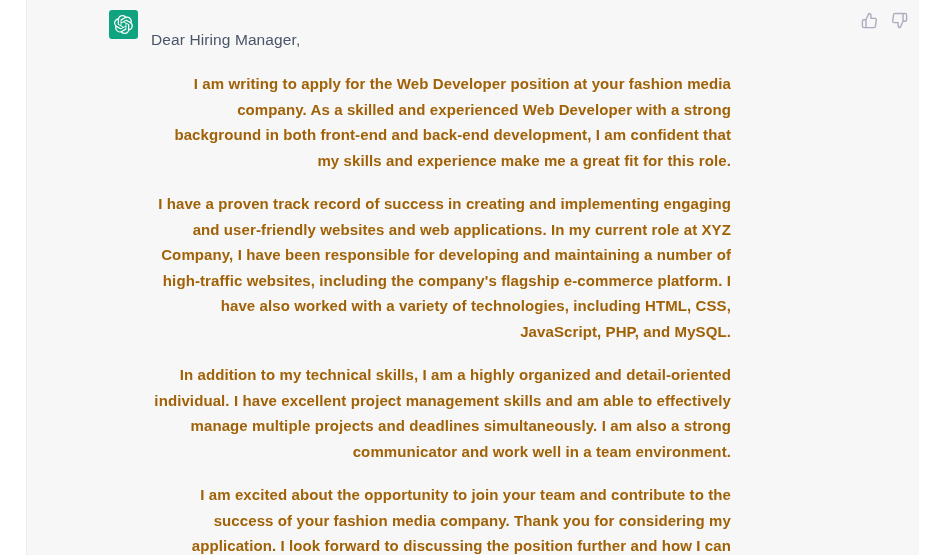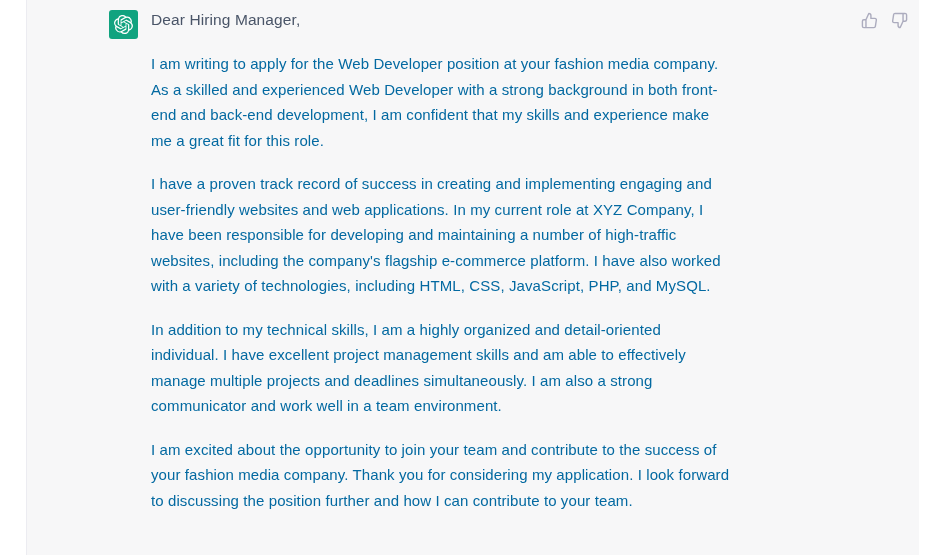--- a/index.html
+++ b/index.html
@@ -66,36 +66,38 @@
     align-items: center;
     justify-content: center;
     flex: none;
   }
   .avatar svg { display: block; }
   .content-col {
     flex: 1;
     padding-right: 20px;
     box-sizing: border-box;
     max-width: 600px;
+    margin-top: 20px;
   }
   .salutation {
     color: #4a5568;
     font-size: 15.5px;
     line-height: 1.5;
     margin: 0 0 20px 0;
     font-weight: 400;
     letter-spacing: 0.1px;
   }
   .para {
-    color: #0369a1;
+    color: #a16207;
     font-size: 15px;
     line-height: 25.5px;
     margin: 0 0 18px 0;
-    font-weight: normal;
+    font-weight: bold;
     letter-spacing: 0.1px;
+    text-align: right;
   }
   .para:last-child { margin-bottom: 0; }
   .actions {
     position: absolute;
     top: 12px;
     right: 27px;
     display: flex;
     gap: 13px;
     align-items: center;
   }

